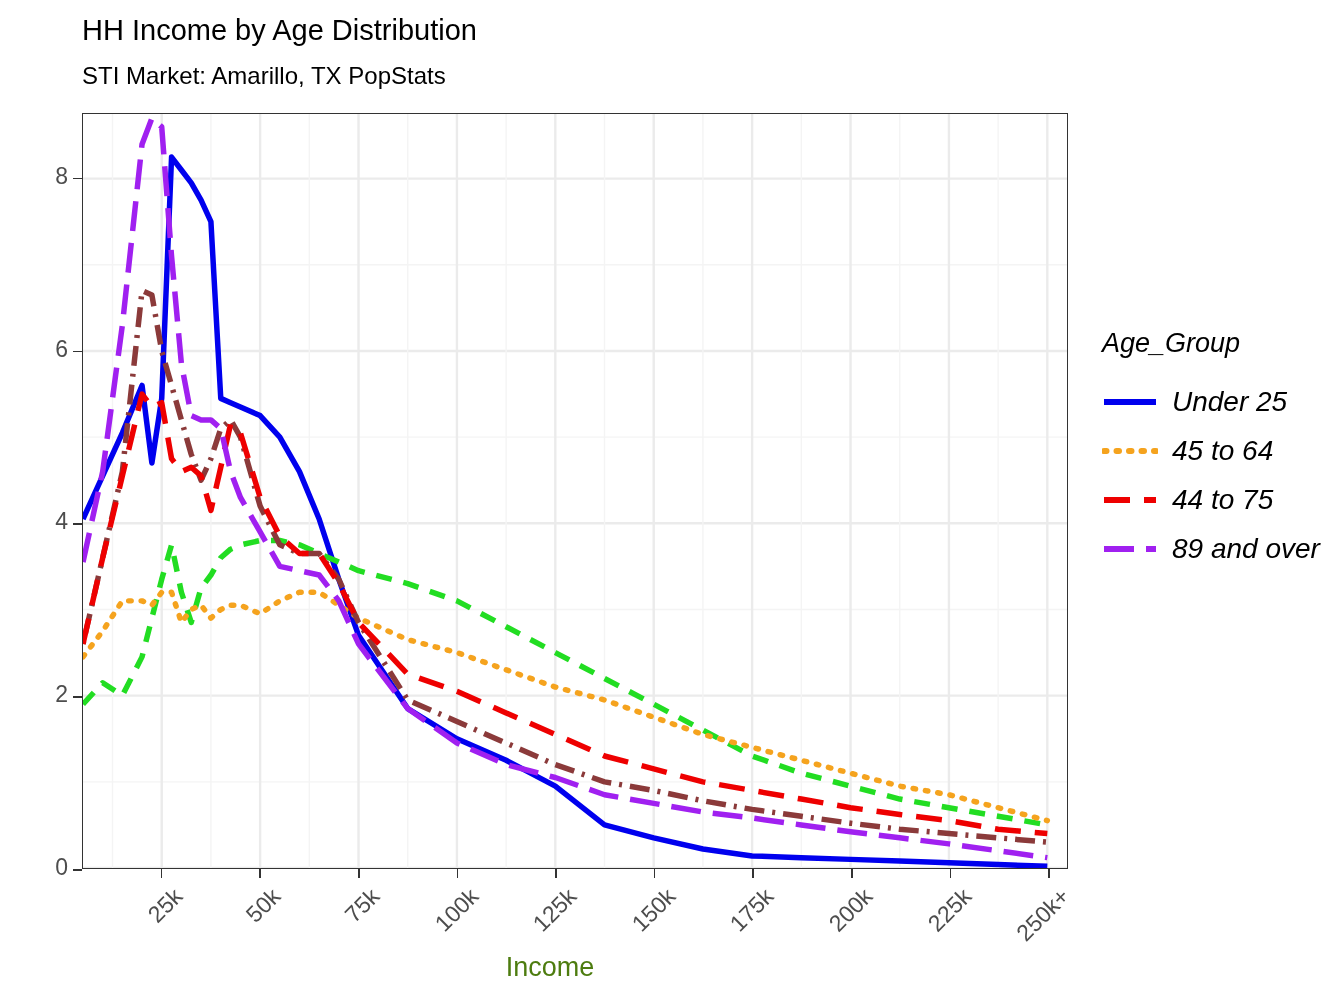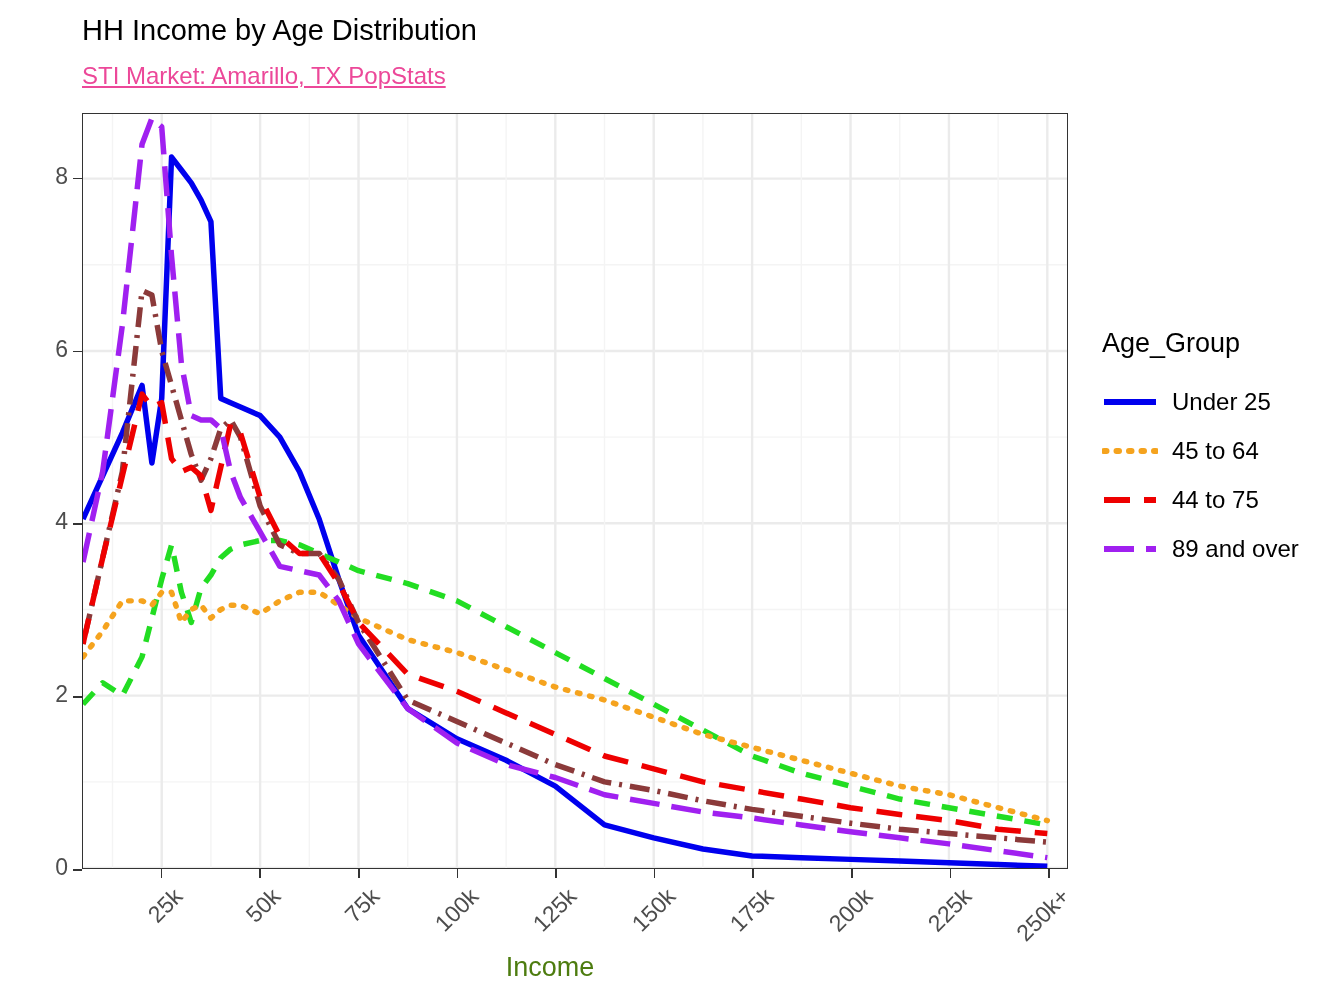--- a/index.html
+++ b/index.html
@@ -10,21 +10,21 @@
     overflow: hidden;
   }
   #root { position: relative; width: 1344px; height: 804px; background: #fff; }
 
   .title {
     position: absolute; left: 82px; top: 14px;
     font-size: 29px; color: #000; white-space: nowrap;
   }
   .subtitle {
     position: absolute; left: 82px; top: 62px;
-    font-size: 24px; color: #ec4899; white-space: nowrap; text-decoration: underline;
+    font-size: 24px; color: #000000; white-space: nowrap;
   }
 
   .panel {
     position: absolute; left: 82px; top: 113px;
     width: 986px; height: 756px;
     background: #ffffff;
     border: 1.6px solid #333333;
     box-sizing: border-box;
     overflow: hidden;
   }
@@ -46,26 +46,26 @@
     position: absolute; width: 1.6px; height: 9px; background: #333;
   }
   .xtick {
     position: absolute;
     font-size: 23px; color: #4d4d4d;
     white-space: nowrap;
     transform: rotate(-45deg);
     transform-origin: right top;
   }
 
-  .legend { position: absolute; left: 1102px; top: 328px; width: 242px; }
+  .legend { position: absolute; left: 1102px; top: 328px; width: 242px; font-style: italic; }
   .legend-title { font-size: 27px; color: #000; margin-bottom: 18px; }
   .legend-row { display: flex; align-items: center; height: 49px; }
   .legend-key { width: 56px; height: 22px; flex: 0 0 56px; margin-right: 14px; }
   .legend-key svg { display:block; }
-  .legend-label { font-size: 24px; color: #000; white-space: nowrap; }
+  .legend-label { font-size: 28px; color: #000; white-space: nowrap; }
 </style>
 </head>
 <body>
 
 <div id="root">
 
   <div class="title">HH Income by Age Distribution</div>
   <div class="subtitle">STI Market: Amarillo, TX PopStats</div>
 
   <div class="xlab">Income</div>

